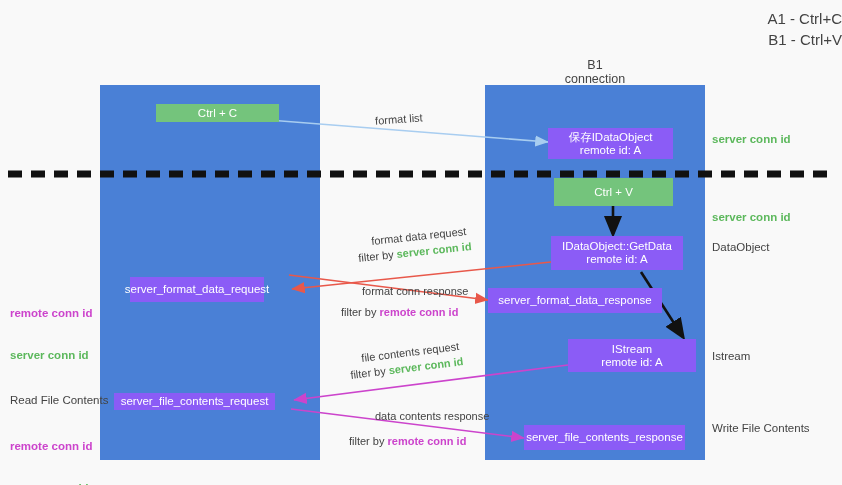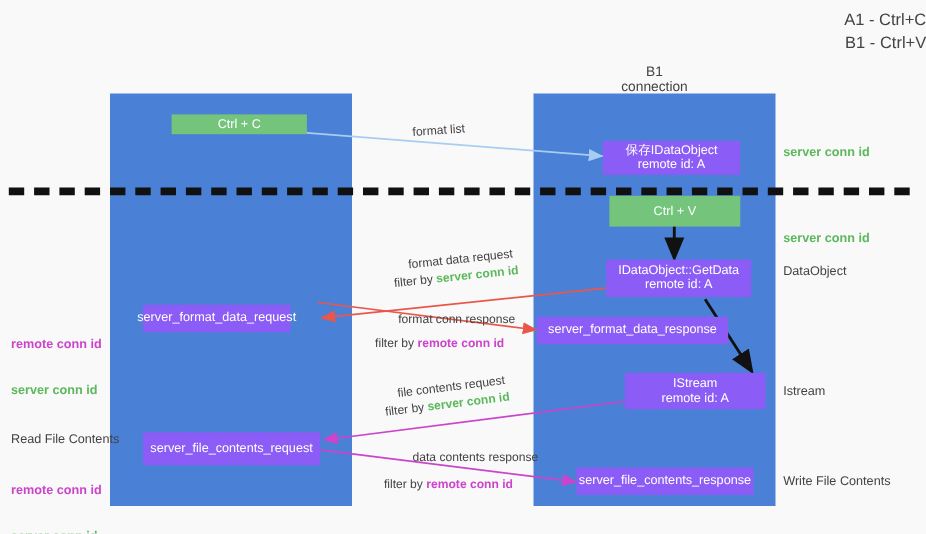--- a/index.html
+++ b/index.html
@@ -89,33 +89,33 @@
   <div class="box orange" style="left:551px;top:236px;width:132px;height:34px;white-space:pre;">IDataObject::GetData
 remote id: A</div>
 
   <div class="box orange" style="left:568px;top:339px;width:128px;height:33px;white-space:pre;">IStream
 remote id: A</div>
 
   <div class="box orange" style="left:130px;top:277px;width:134px;height:25px;">server_format_data_request</div>
 
   <div class="box orange" style="left:488px;top:288px;width:174px;height:25px;">server_format_data_response</div>
 
-  <div class="box orange" style="left:130px;top:393px;width:161px;height:30px;">server_file_contents_request</div>
+  <div class="box orange" style="left:114px;top:393px;width:161px;height:17px;">server_file_contents_request</div>
 
   <div class="box orange" style="left:524px;top:425px;width:161px;height:25px;">server_file_contents_response</div>
 
   <div class="side-label green-txt" style="left:712px;top:132px;">server conn id</div>
 
   <div class="side-label green-txt" style="left:712px;top:210px;">server conn id</div>
 
   <div class="side-label plain" style="left:712px;top:240px;">DataObject</div>
 
   <div class="side-label plain" style="left:712px;top:349px;">Istream</div>
 
-  <div class="side-label plain" style="left:712px;top:431px;">Write File Contents</div>
+  <div class="side-label plain" style="left:712px;top:421px;">Write File Contents</div>
 
   <div class="stack" style="left:10px;top:278px;">
     <div class="l1">remote conn id</div>
     <div class="l2">server conn id</div>
   </div>
 
   <div class="heading" style="left:10px;top:393px;">Read File Contents</div>
 
   <div class="stack" style="left:10px;top:411px;">
     <div class="l1">remote conn id</div>

